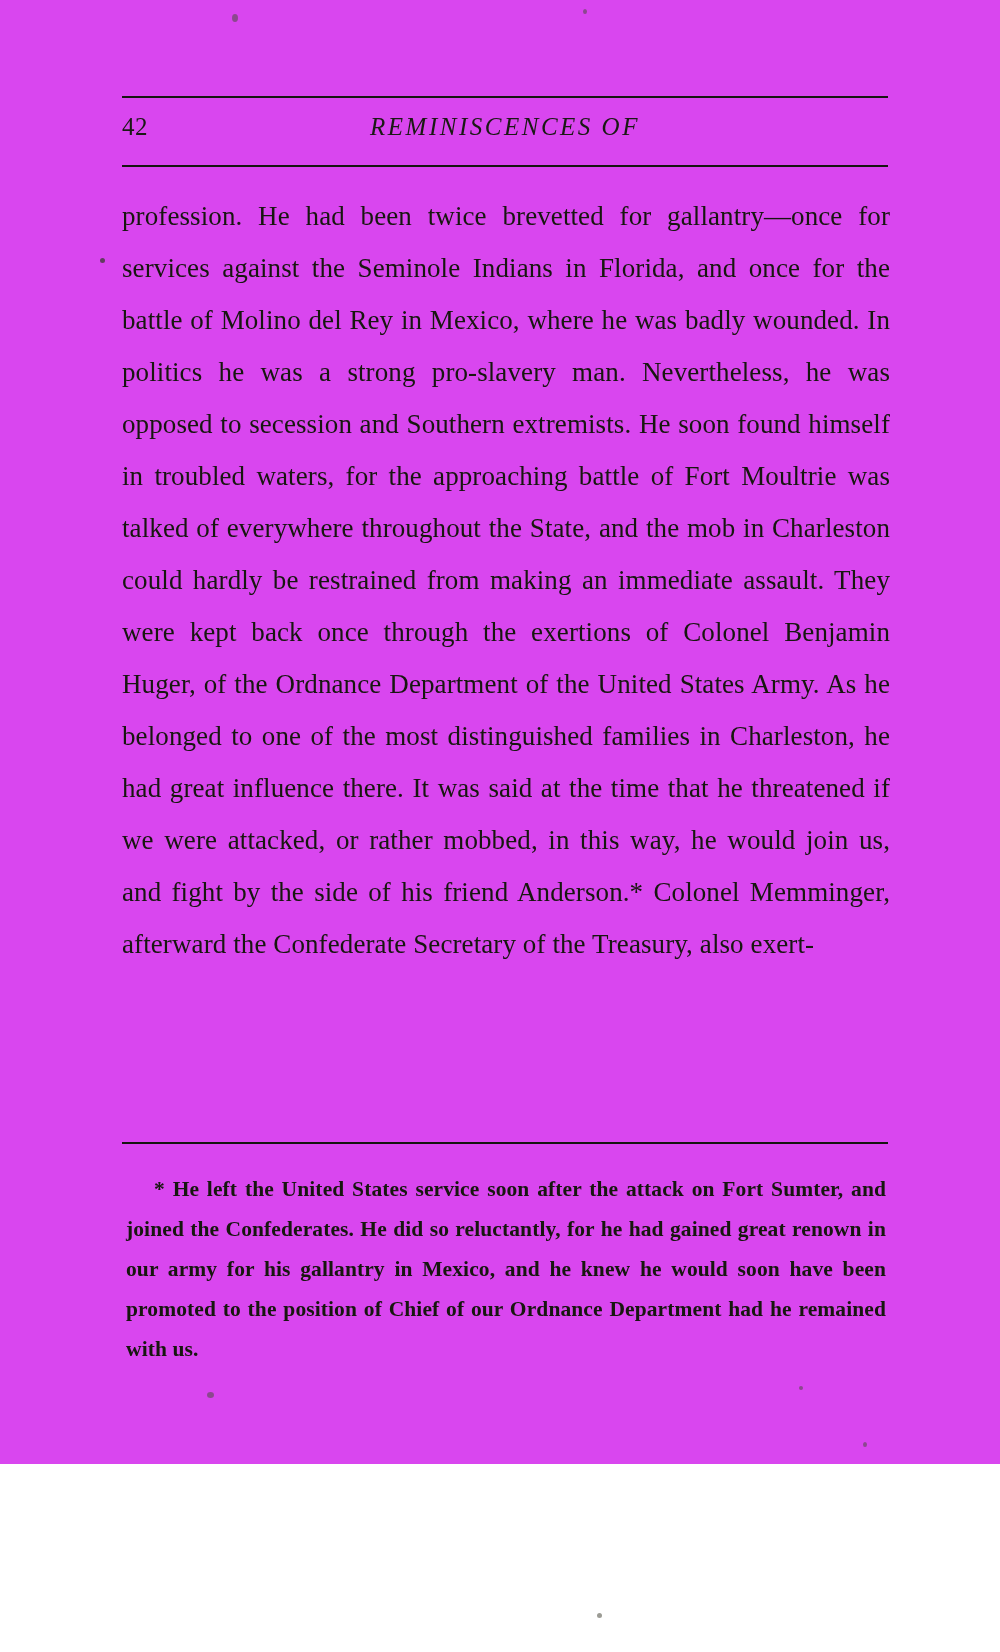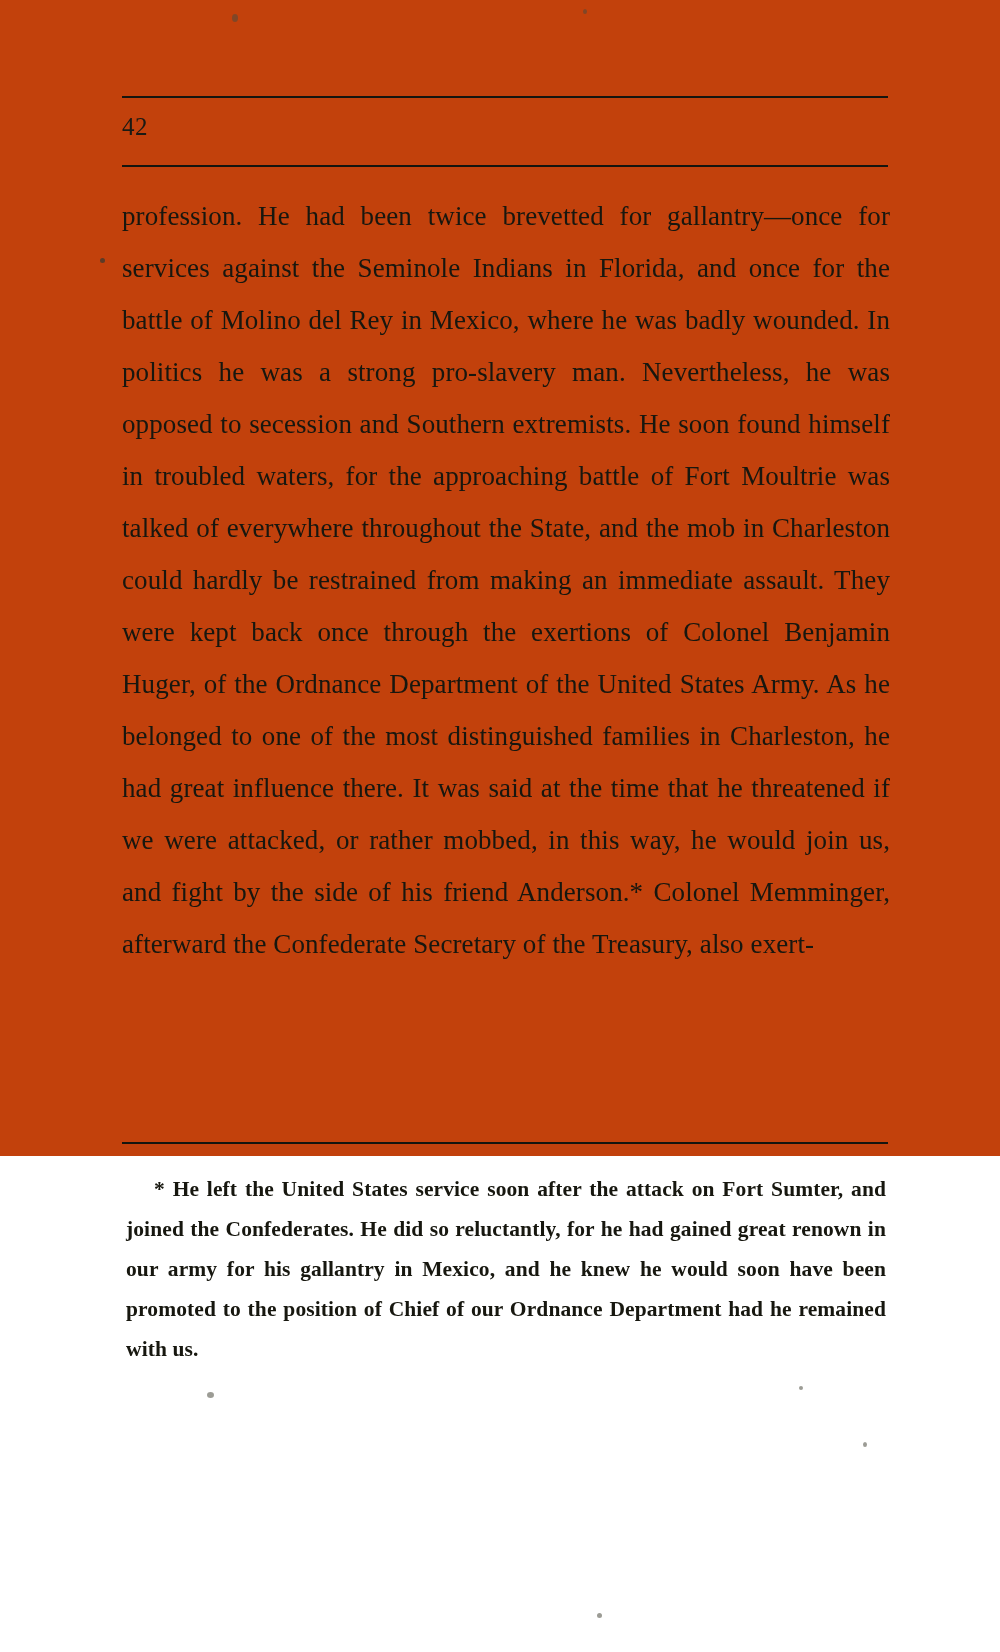--- a/index.html
+++ b/index.html
@@ -13,22 +13,22 @@
     position: relative;
     font-family: "Liberation Serif", serif;
     color: #1c1c1c;
     overflow: hidden;
   }
   .page {
     position: absolute;
     top: 0;
     left: 0;
     width: 1000px;
-    height: 1156px;
-    background: #c2410c;
+    height: 1464px;
+    background: #d946ef;
   }
   
   .header-rule-top {
     position: absolute;
     left: 122px;
     top: 96px;
     width: 766px;
     height: 2px;
     background: #15150f;
   }
@@ -123,20 +123,21 @@
 </style>
 </head>
 <body>
 
 <div class="page">
 
   <div class="header-rule-top"></div>
 
   <div class="folio">42</div>
 
+  <div class="running-title">REMINISCENCES OF</div>
 
   <div class="header-rule-bottom"></div>
 
   <div class="marginal-dot"></div>
 
   <div class="body-block">
     <p>profession.  He had been twice brevetted for gallantry—once for services against the Seminole Indians in Florida, and once for the battle of Molino del Rey in Mexico, where he was badly wounded. In politics he was a strong pro-slavery man.  Nevertheless, he was opposed to secession and Southern extremists.  He soon found himself in troubled waters, for the approaching battle of Fort Moultrie was talked of everywhere throughout the State, and the mob in Charleston could hardly be restrained from making an immediate assault.  They were kept back once through the exertions of Colonel Benjamin Huger, of the Ordnance Department of the United States Army.  As he belonged to one of the most distinguished families in Charleston, he had great influence there.  It was said at the time that he threatened if we were attacked, or rather mobbed, in this way, he would join us, and fight by the side of his friend Anderson.*  Colonel Memminger, afterward the Confederate Secretary of the Treasury, also exert-</p>
   </div>
 
   <div class="footnote-rule"></div>

